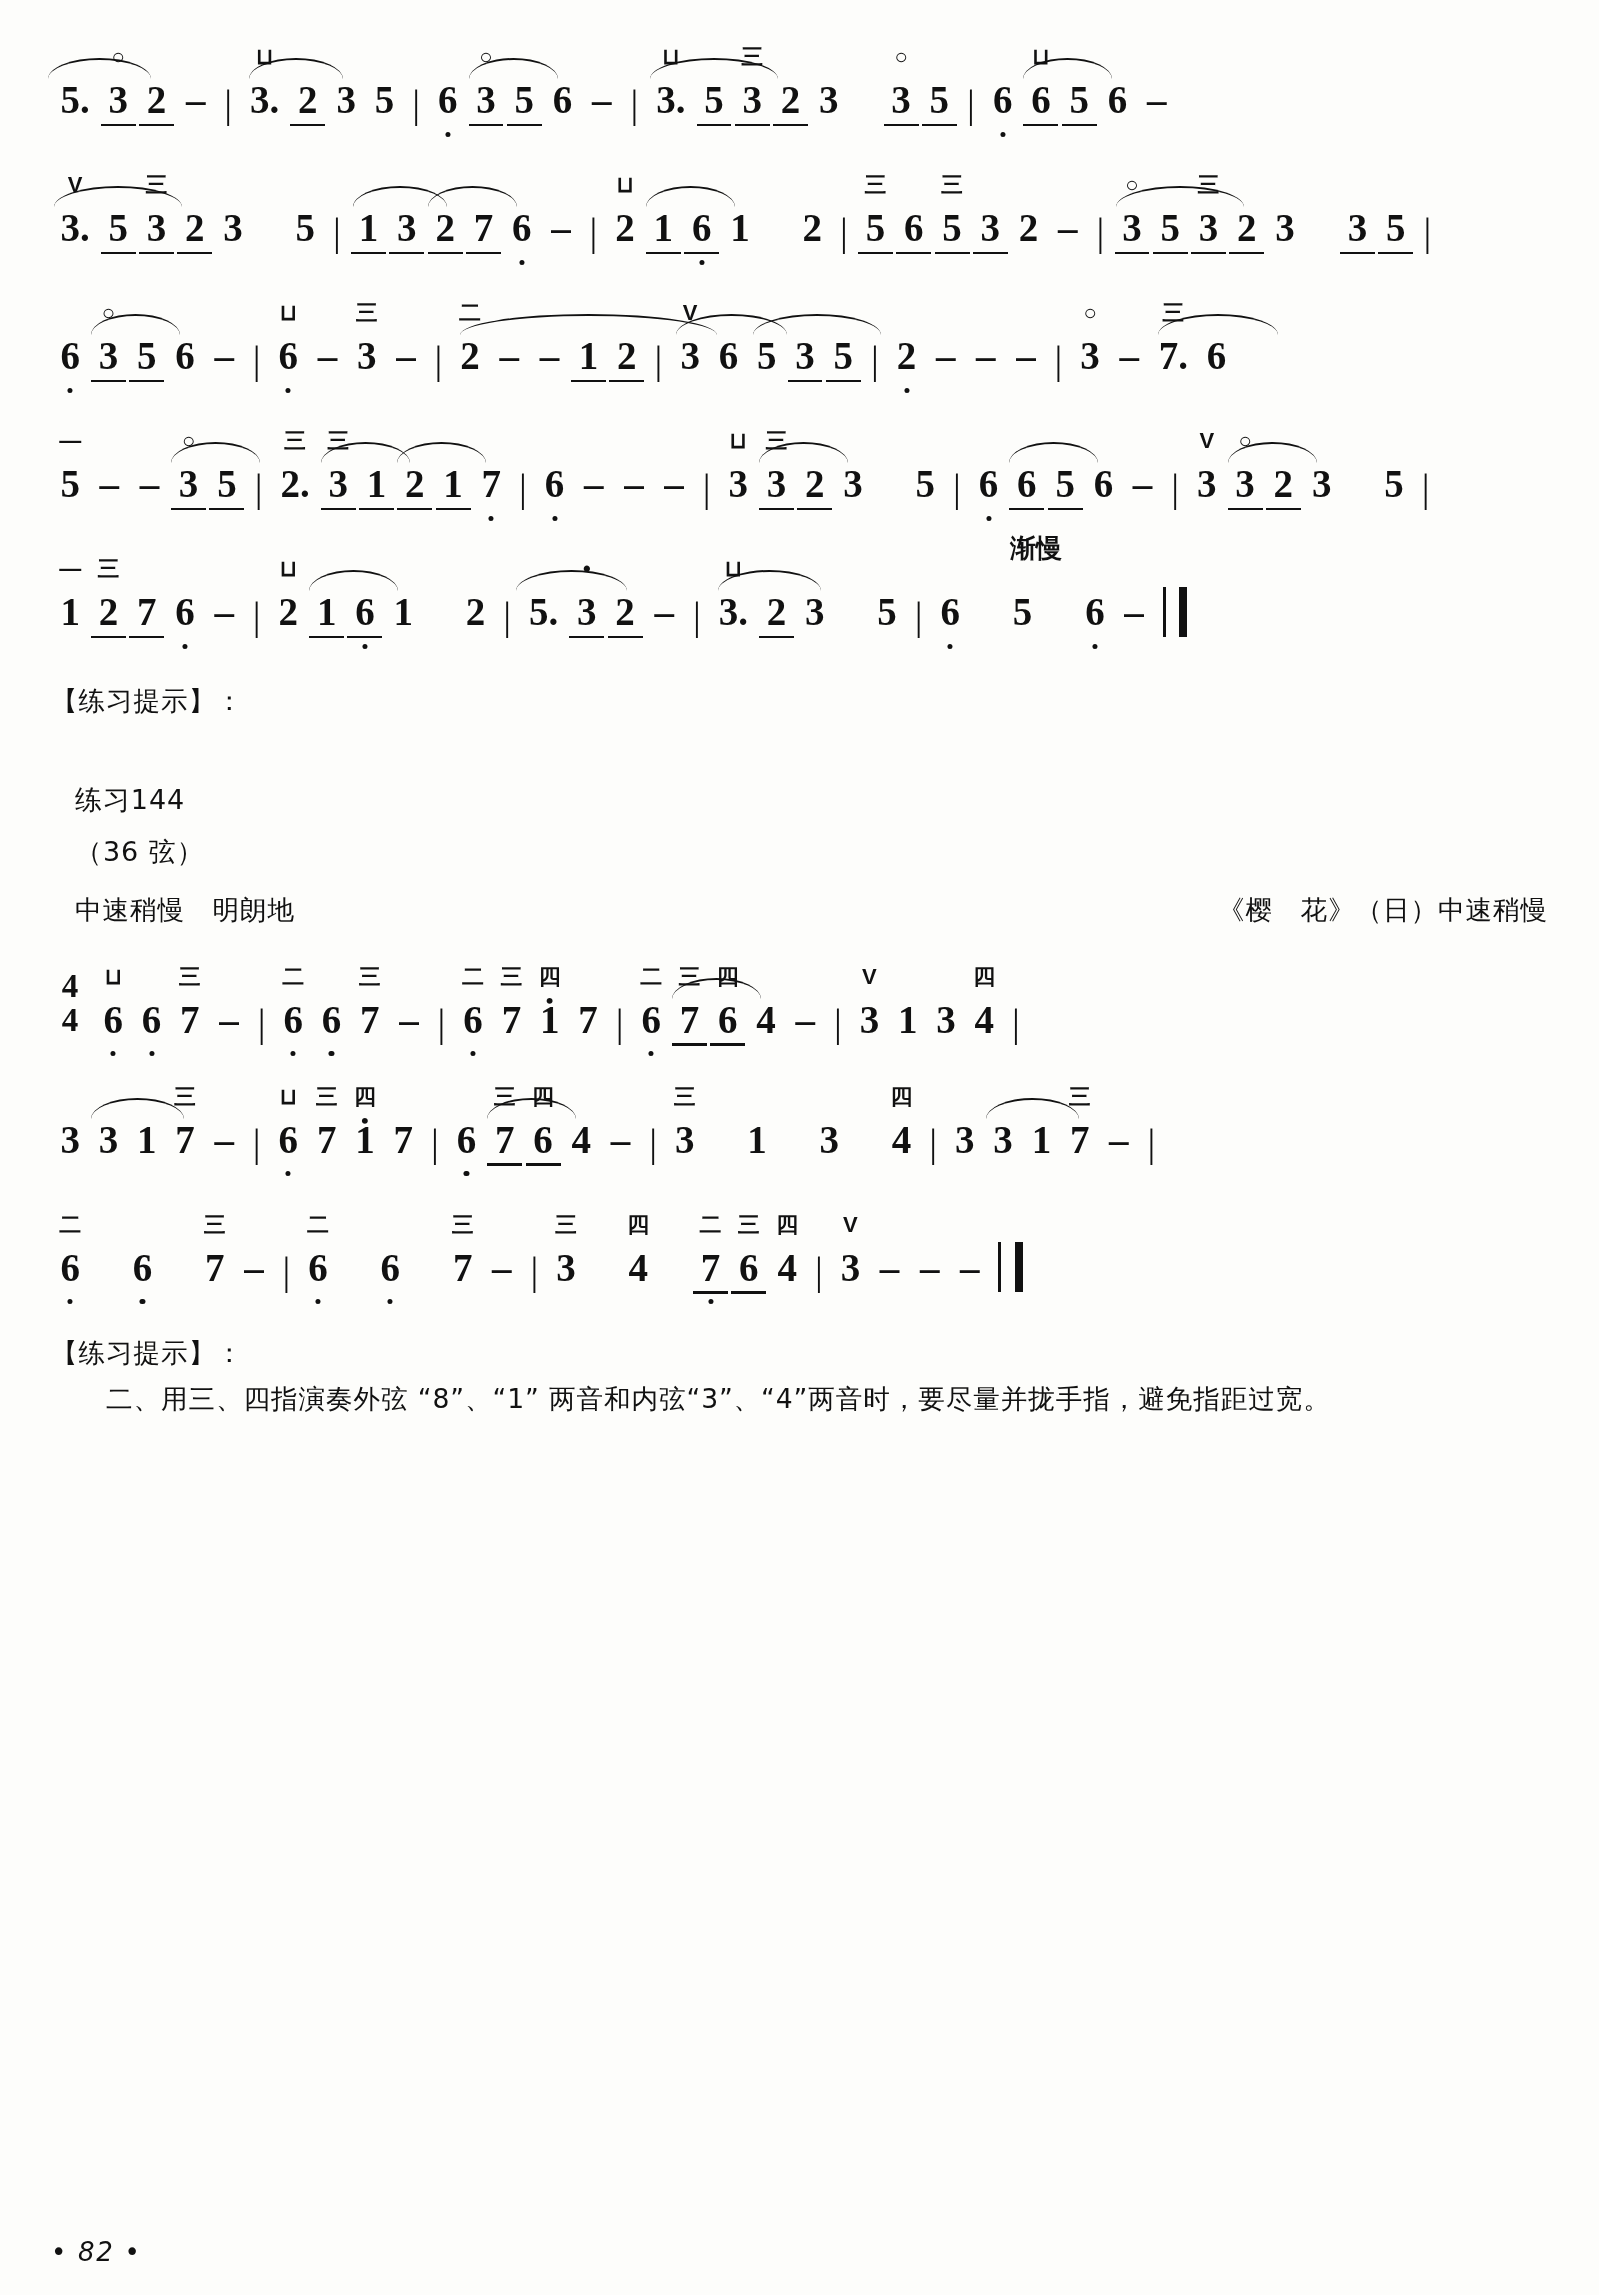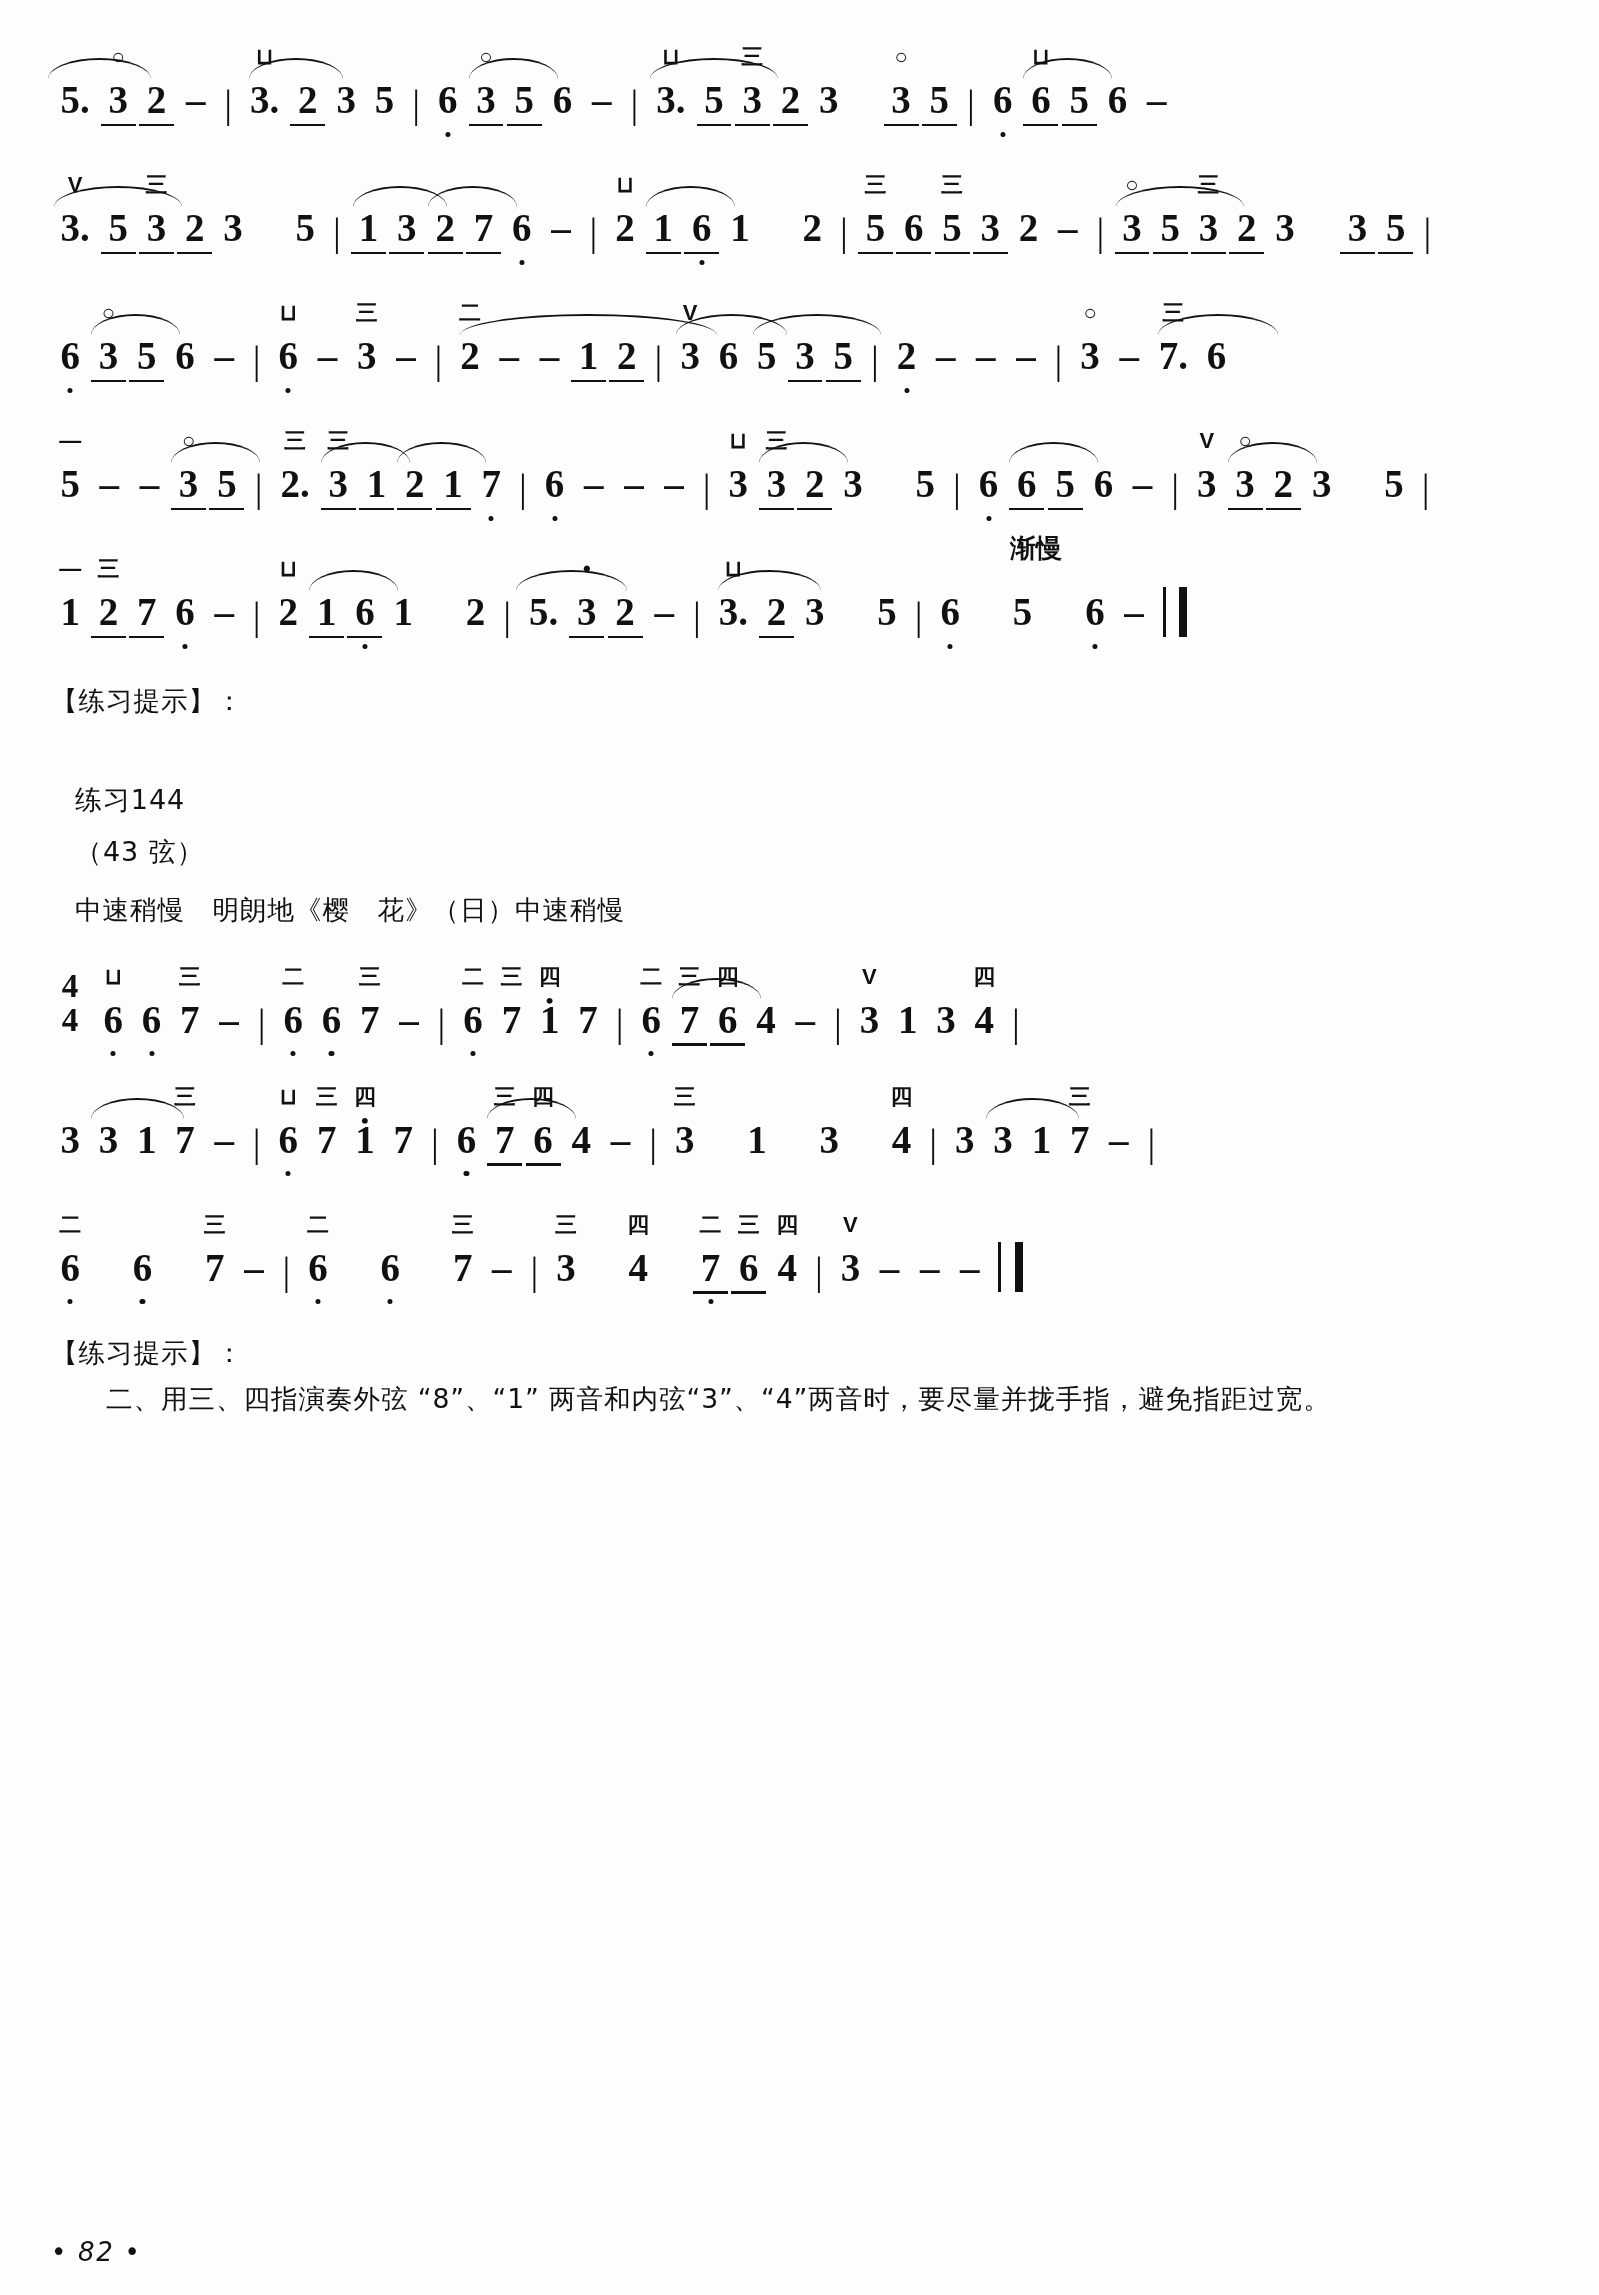--- a/index.html
+++ b/index.html
@@ -136,21 +136,21 @@
   }
   .subhead{
     margin:0 51px;
     font-family:"DejaVu Sans", sans-serif;
     font-size:27px;
     letter-spacing:0.9px;
   }
   .titlerow{
     margin:0 51px;
     display:flex;
-    justify-content:flex-start;
+    justify-content:space-between;
     align-items:baseline;
     font-family:Liberation Sans, sans-serif;
     font-size:26.6px;
     letter-spacing:0.9px;
   }
   .pagenum{
     position:absolute;
     left:51px;bottom:28px;
     font-family:"DejaVu Sans", sans-serif;
     font-size:26px;
@@ -385,21 +385,21 @@
   <div class="spacer"></div>
 
   <div class="prose" style="margin-top:8.6px;">
     <div>【练习提示】：</div>
   </div>
 
   <div class="spacer"></div>
   <div class="spacer"></div>
 
   <div class="heading" style="text-indent:24px;">练习144</div>
-  <div class="subhead" style="text-indent:24px;margin-top:15.4px;">（43 弦）</div>
+  <div class="subhead" style="text-indent:24px;margin-top:15.4px;">（36 弦）</div>
 
   <div class="titlerow" style="margin-top:22px;">
     <span style="padding-left:24px;">中速稍慢　明朗地</span>
     <span>《樱　花》（日）中速稍慢</span>
   </div>
 
   <div class="staff" style="height:120px;">
     <div class="row">
       <span class="tsig">
         <span class="num">4</span>

